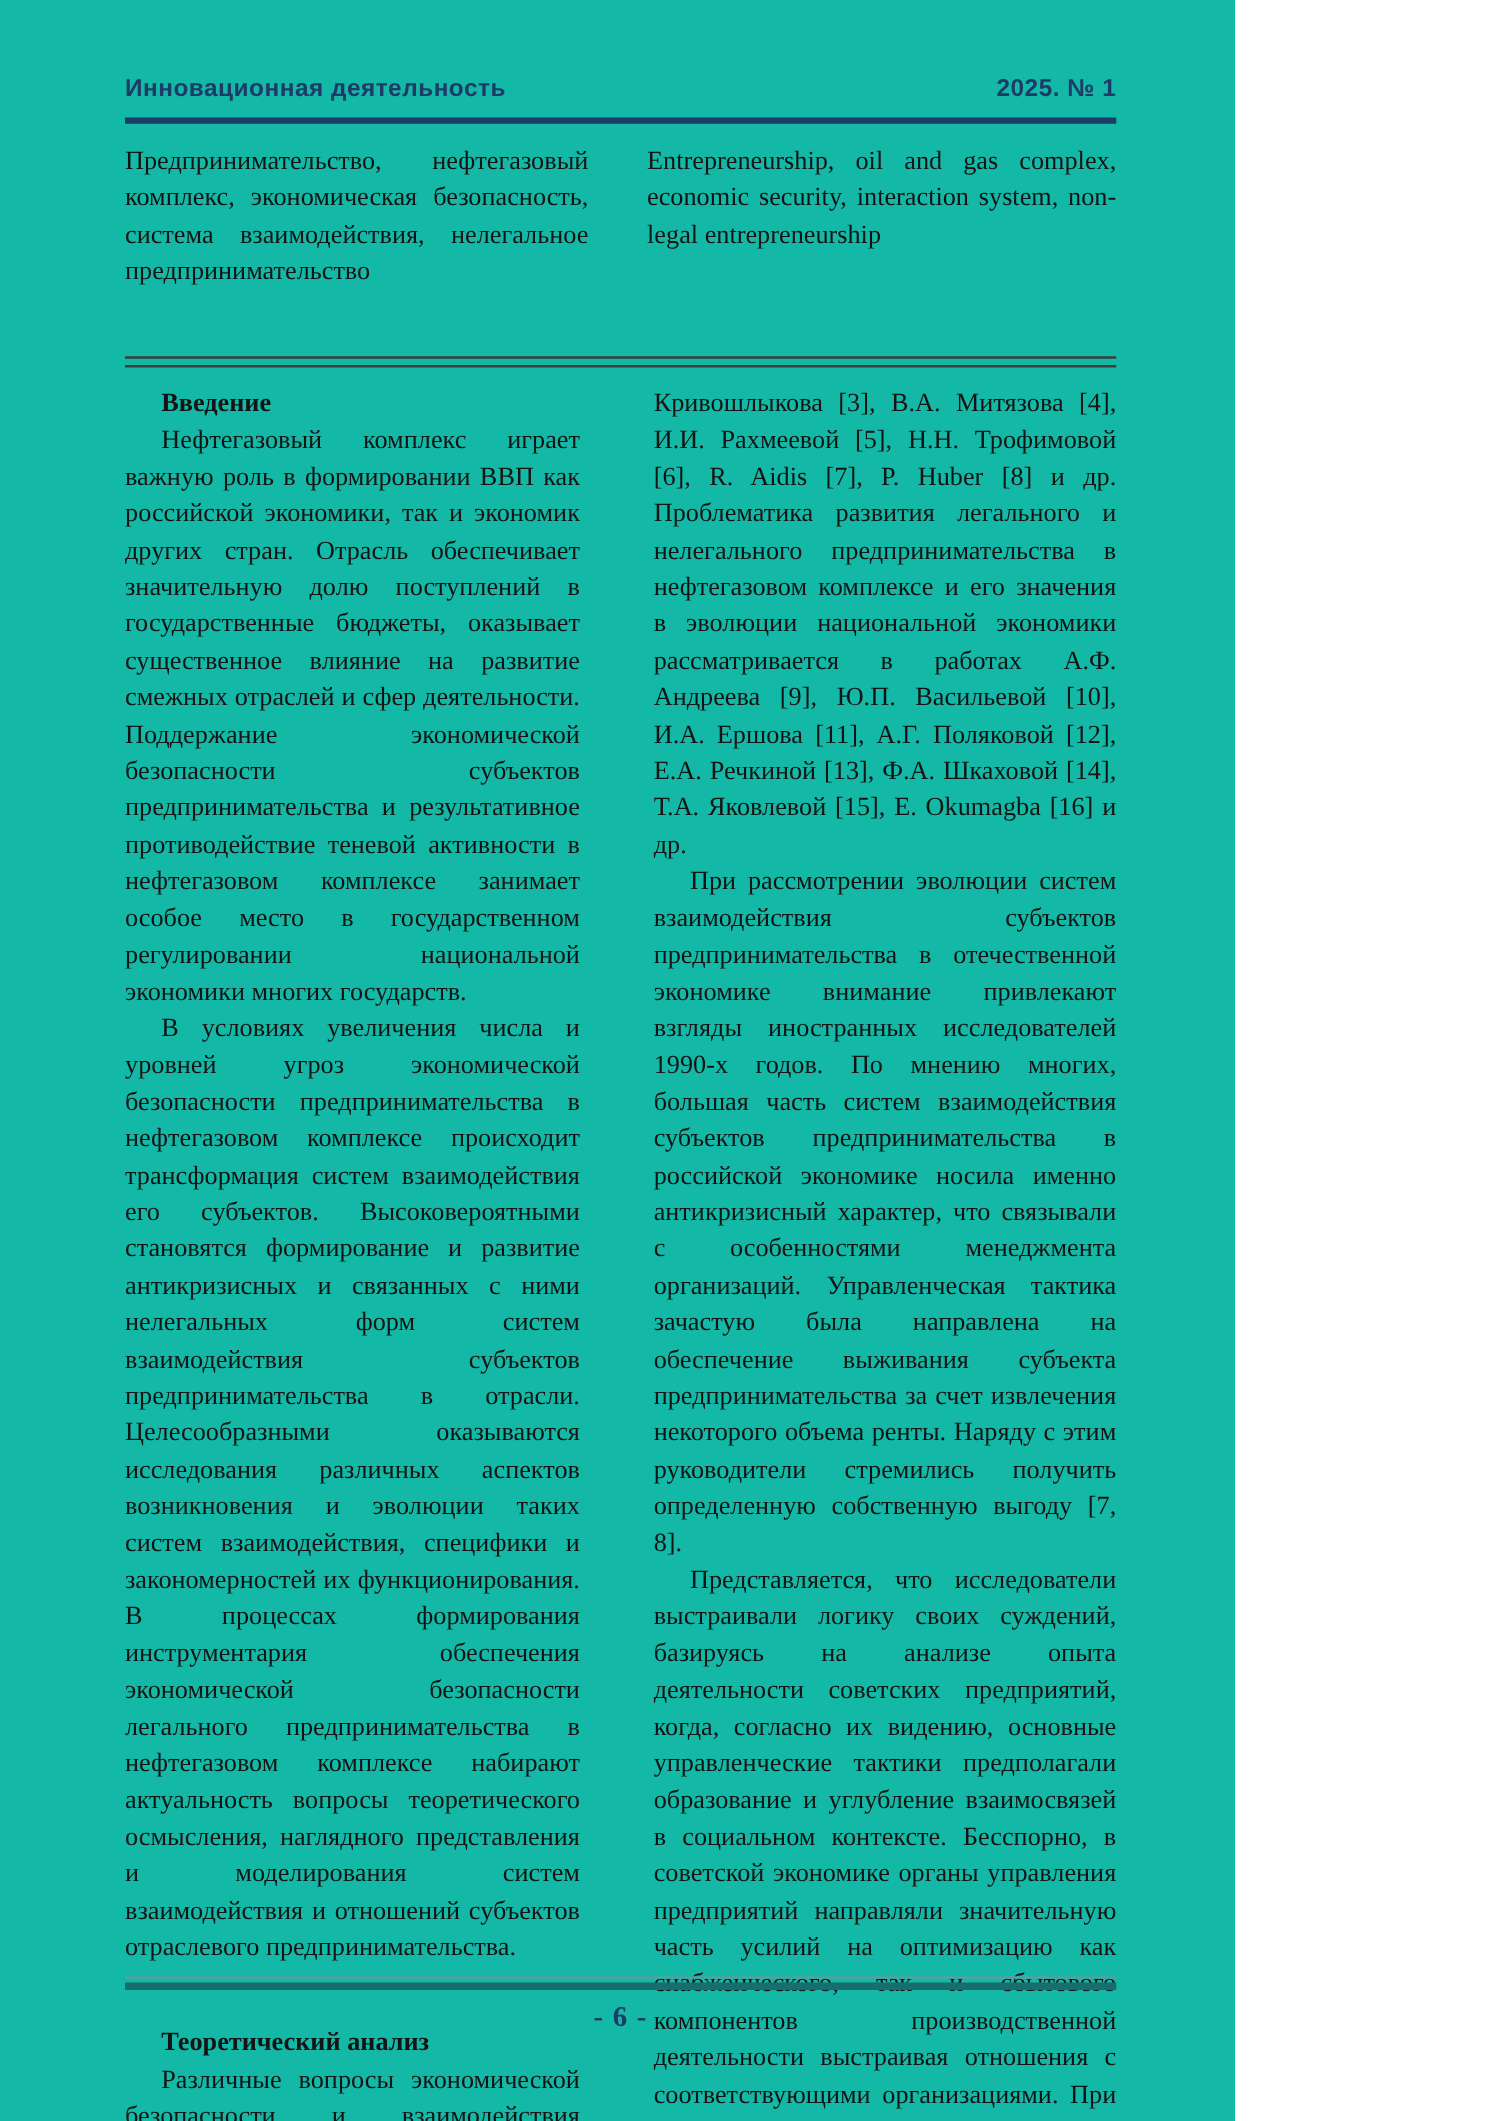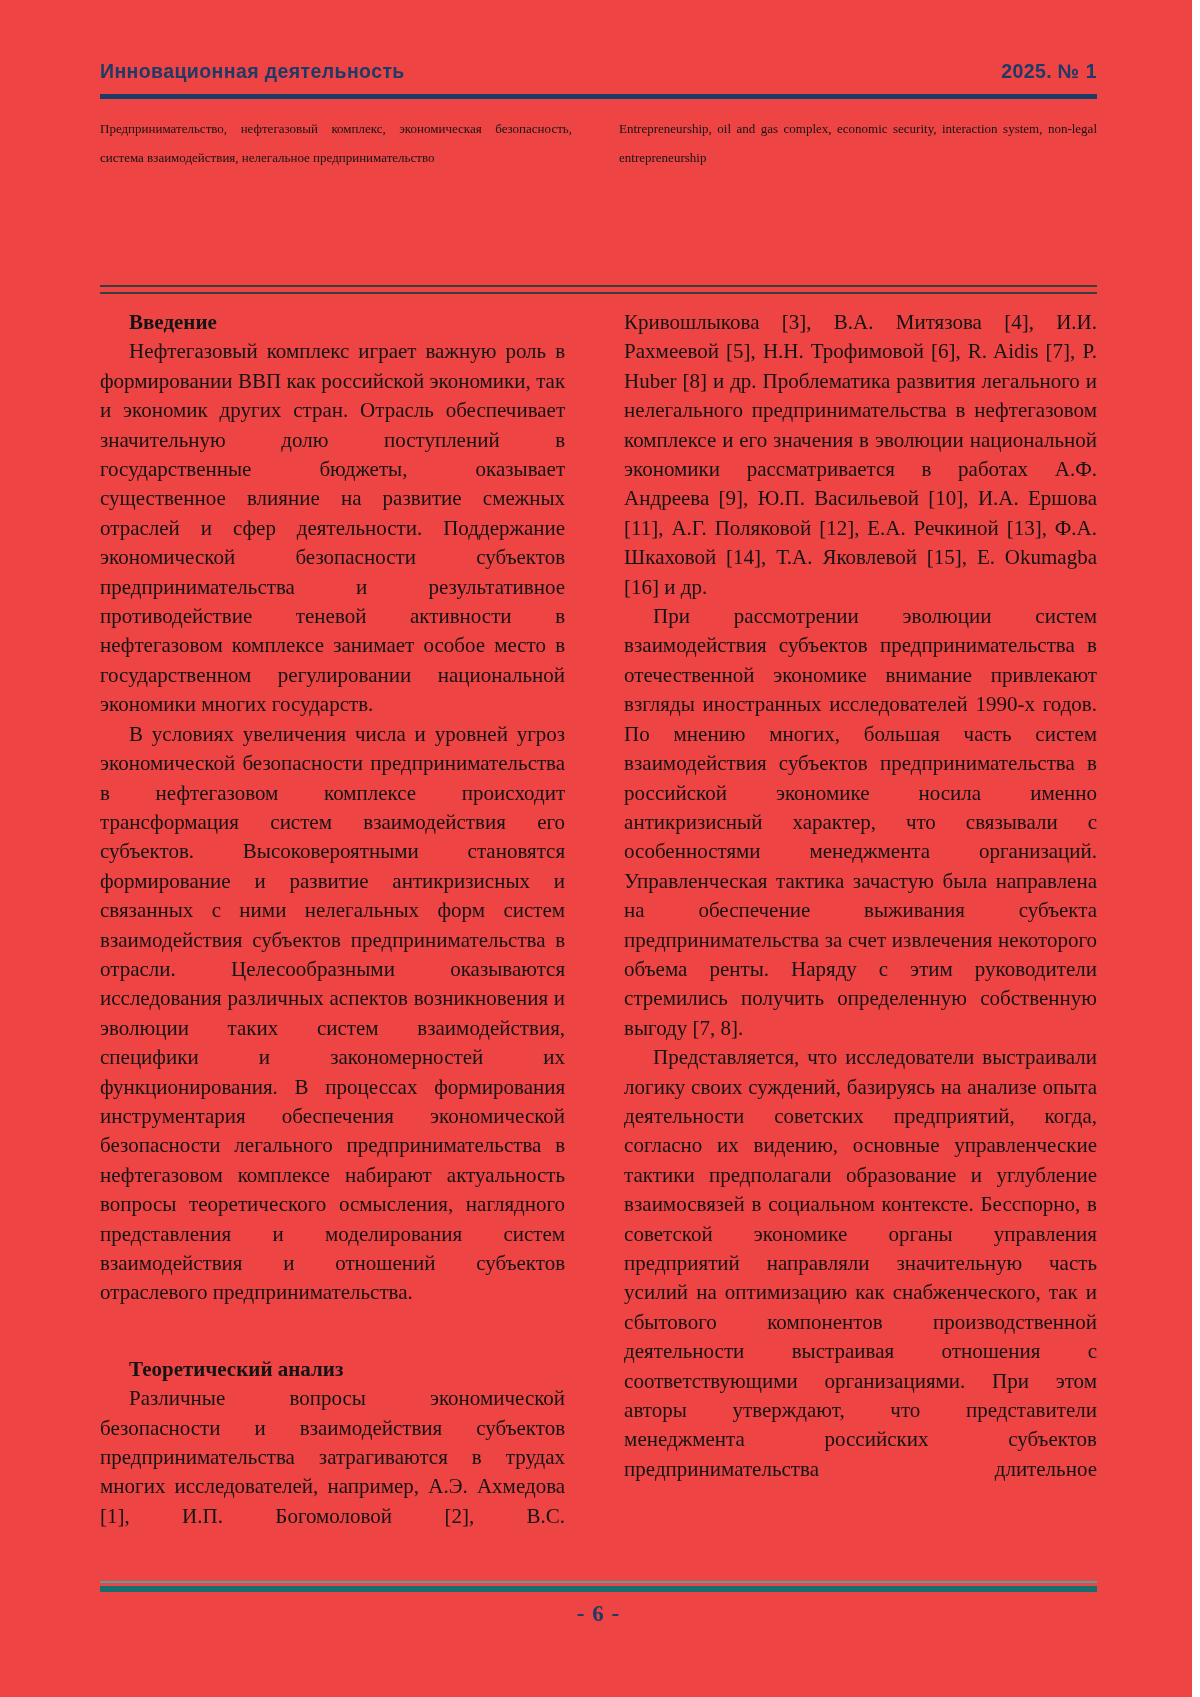--- a/index.html
+++ b/index.html
@@ -1,20 +1,20 @@
 <!DOCTYPE html>
 <html lang="ru"><head>
 <meta charset="utf-8">
 <style>
   html, body { margin: 0; padding: 0; background: #ffffff; }
   .page {
     position: relative;
-    width: 1192px;
+    width: 988px;
     height: 1697px;
-    background: #ef4444;
+    background: #14b8a6;
     overflow: hidden;
     font-family: "Liberation Serif", serif;
     color: #141414;
   }
   
   .header-row {
     position: absolute;
     top: 60px; left: 100px; right: 95px;
     display: flex;
     justify-content: space-between;
@@ -32,21 +32,21 @@
     background: #1e3a66;
   }
   
   .keywords {
     position: absolute;
     top: 114px; left: 100px; right: 95px;
     display: flex;
     gap: 47px;
   }
   .kw-col {
-    font-size: 13px;
+    font-size: 21px;
     line-height: 29.4px;
     text-align: justify;
   }
   .kw-ru { width: 476px; }
   .kw-en { width: 482px; }
   
   .section-separator {
     position: absolute;
     top: 285px; left: 100px; right: 95px;
     height: 5px;

